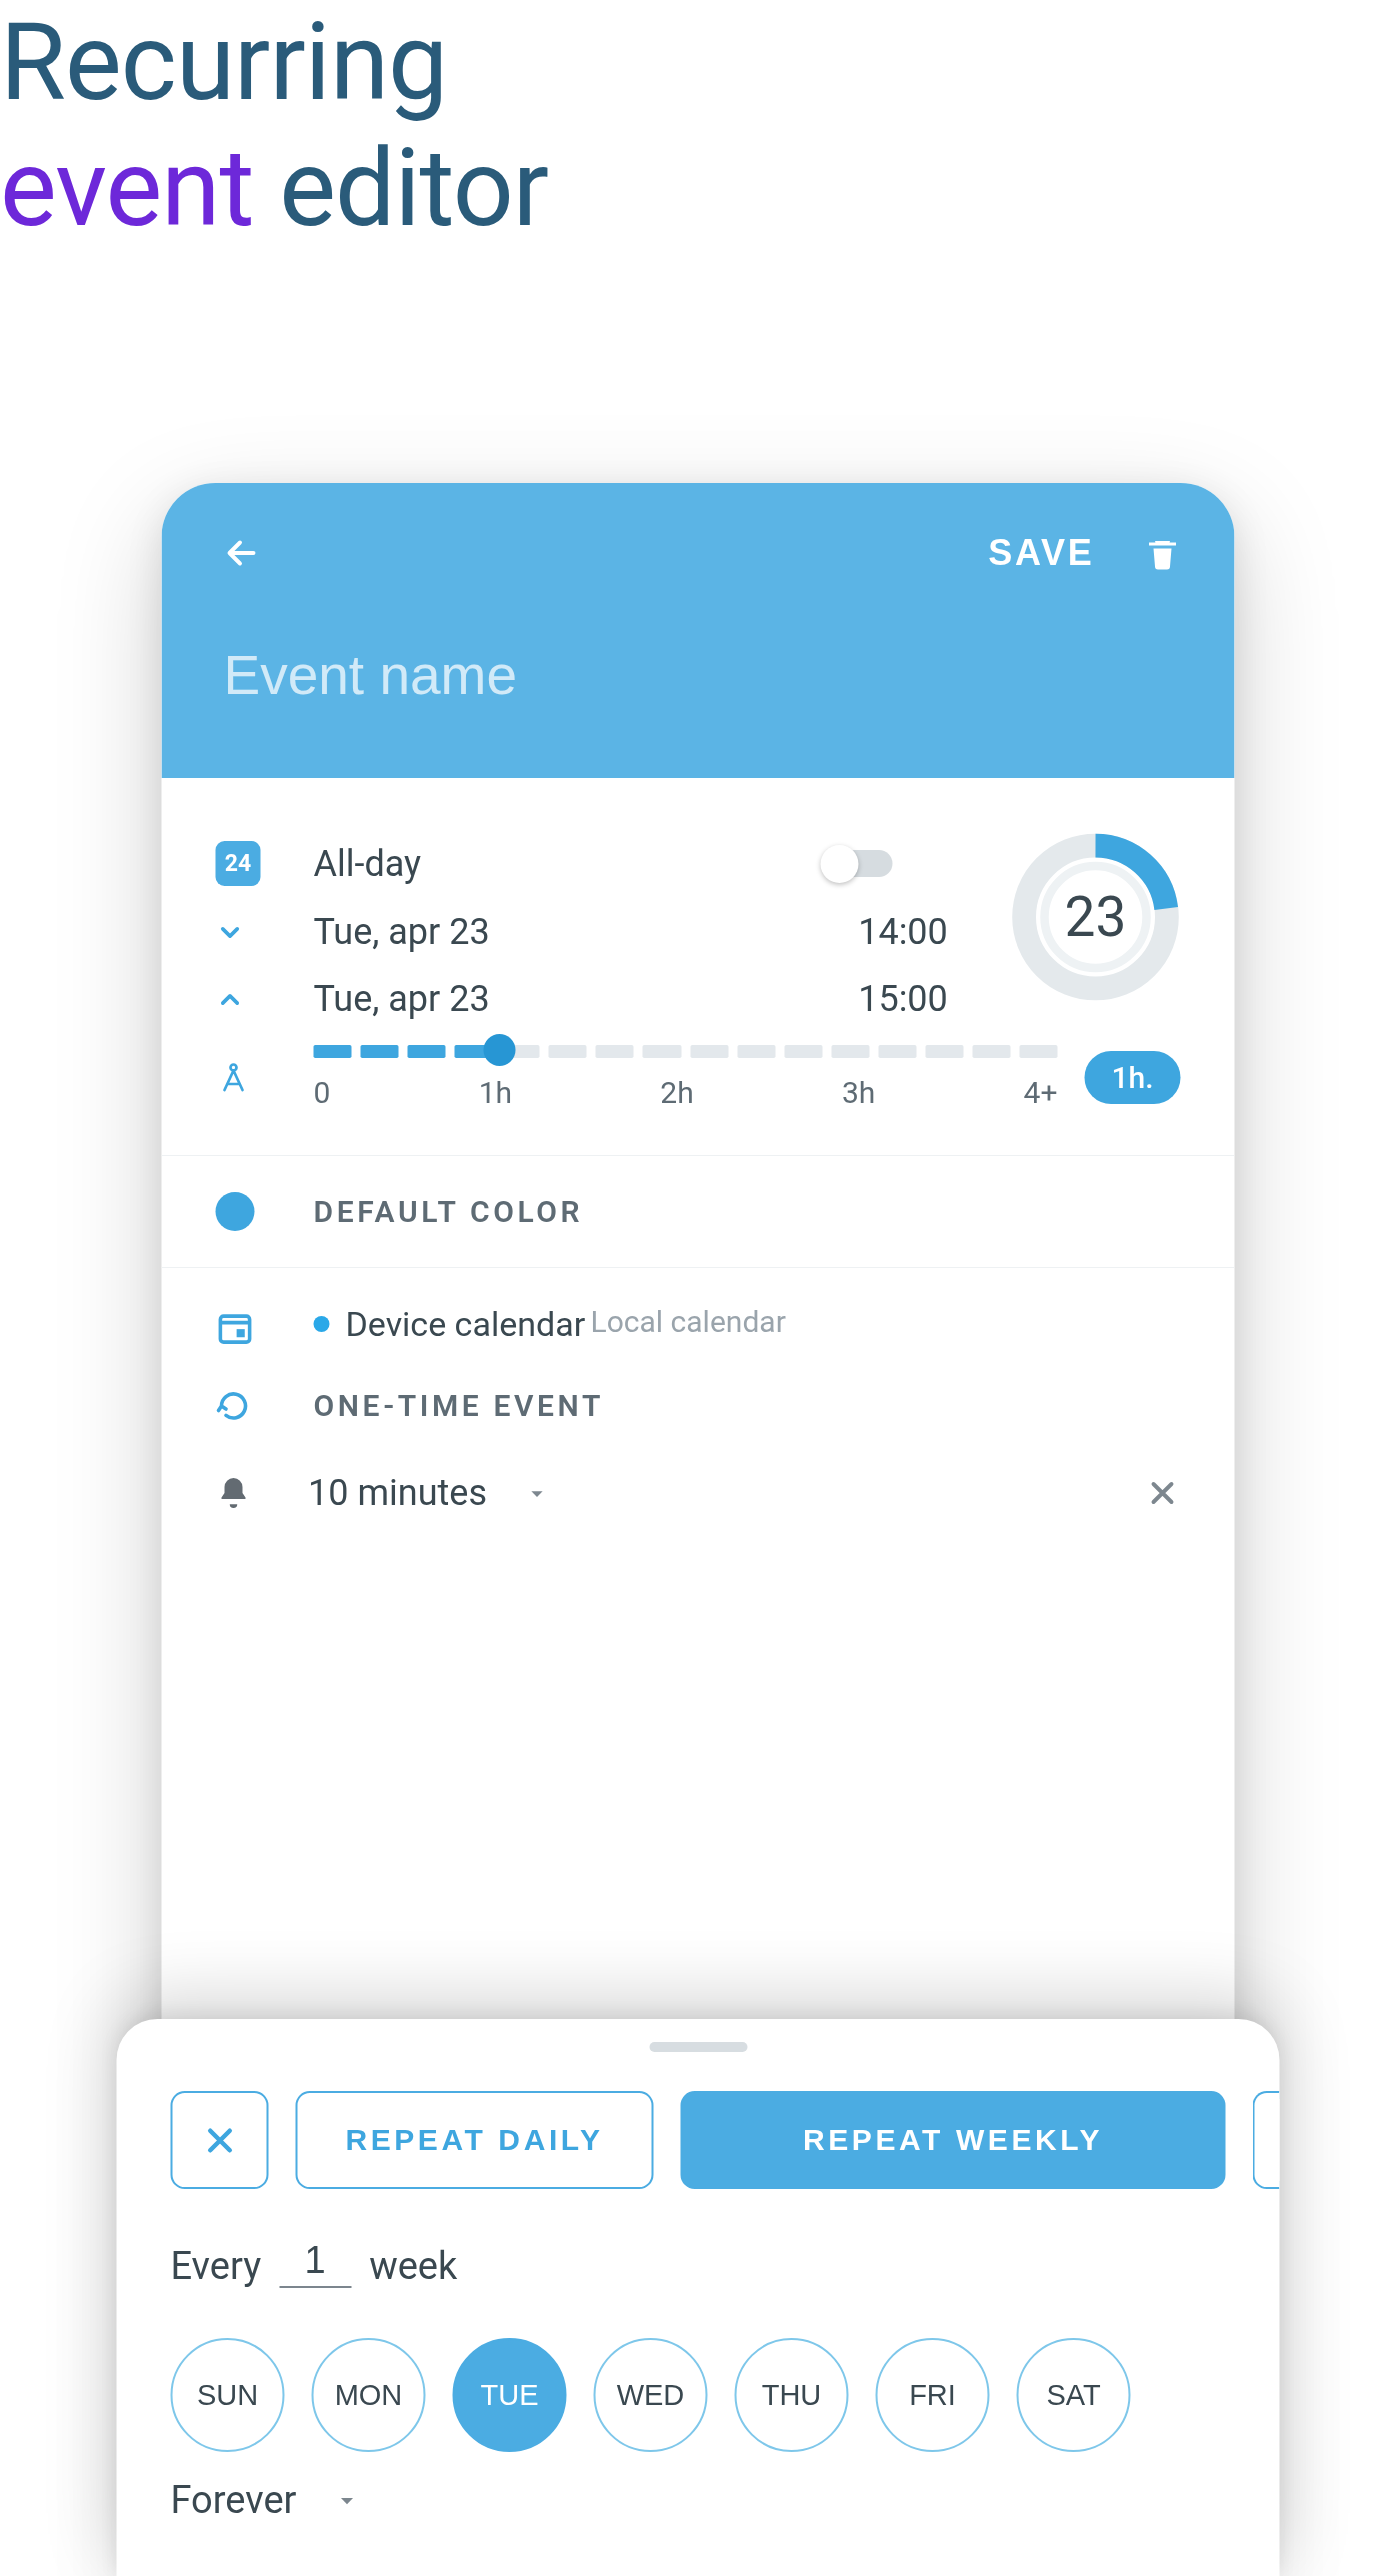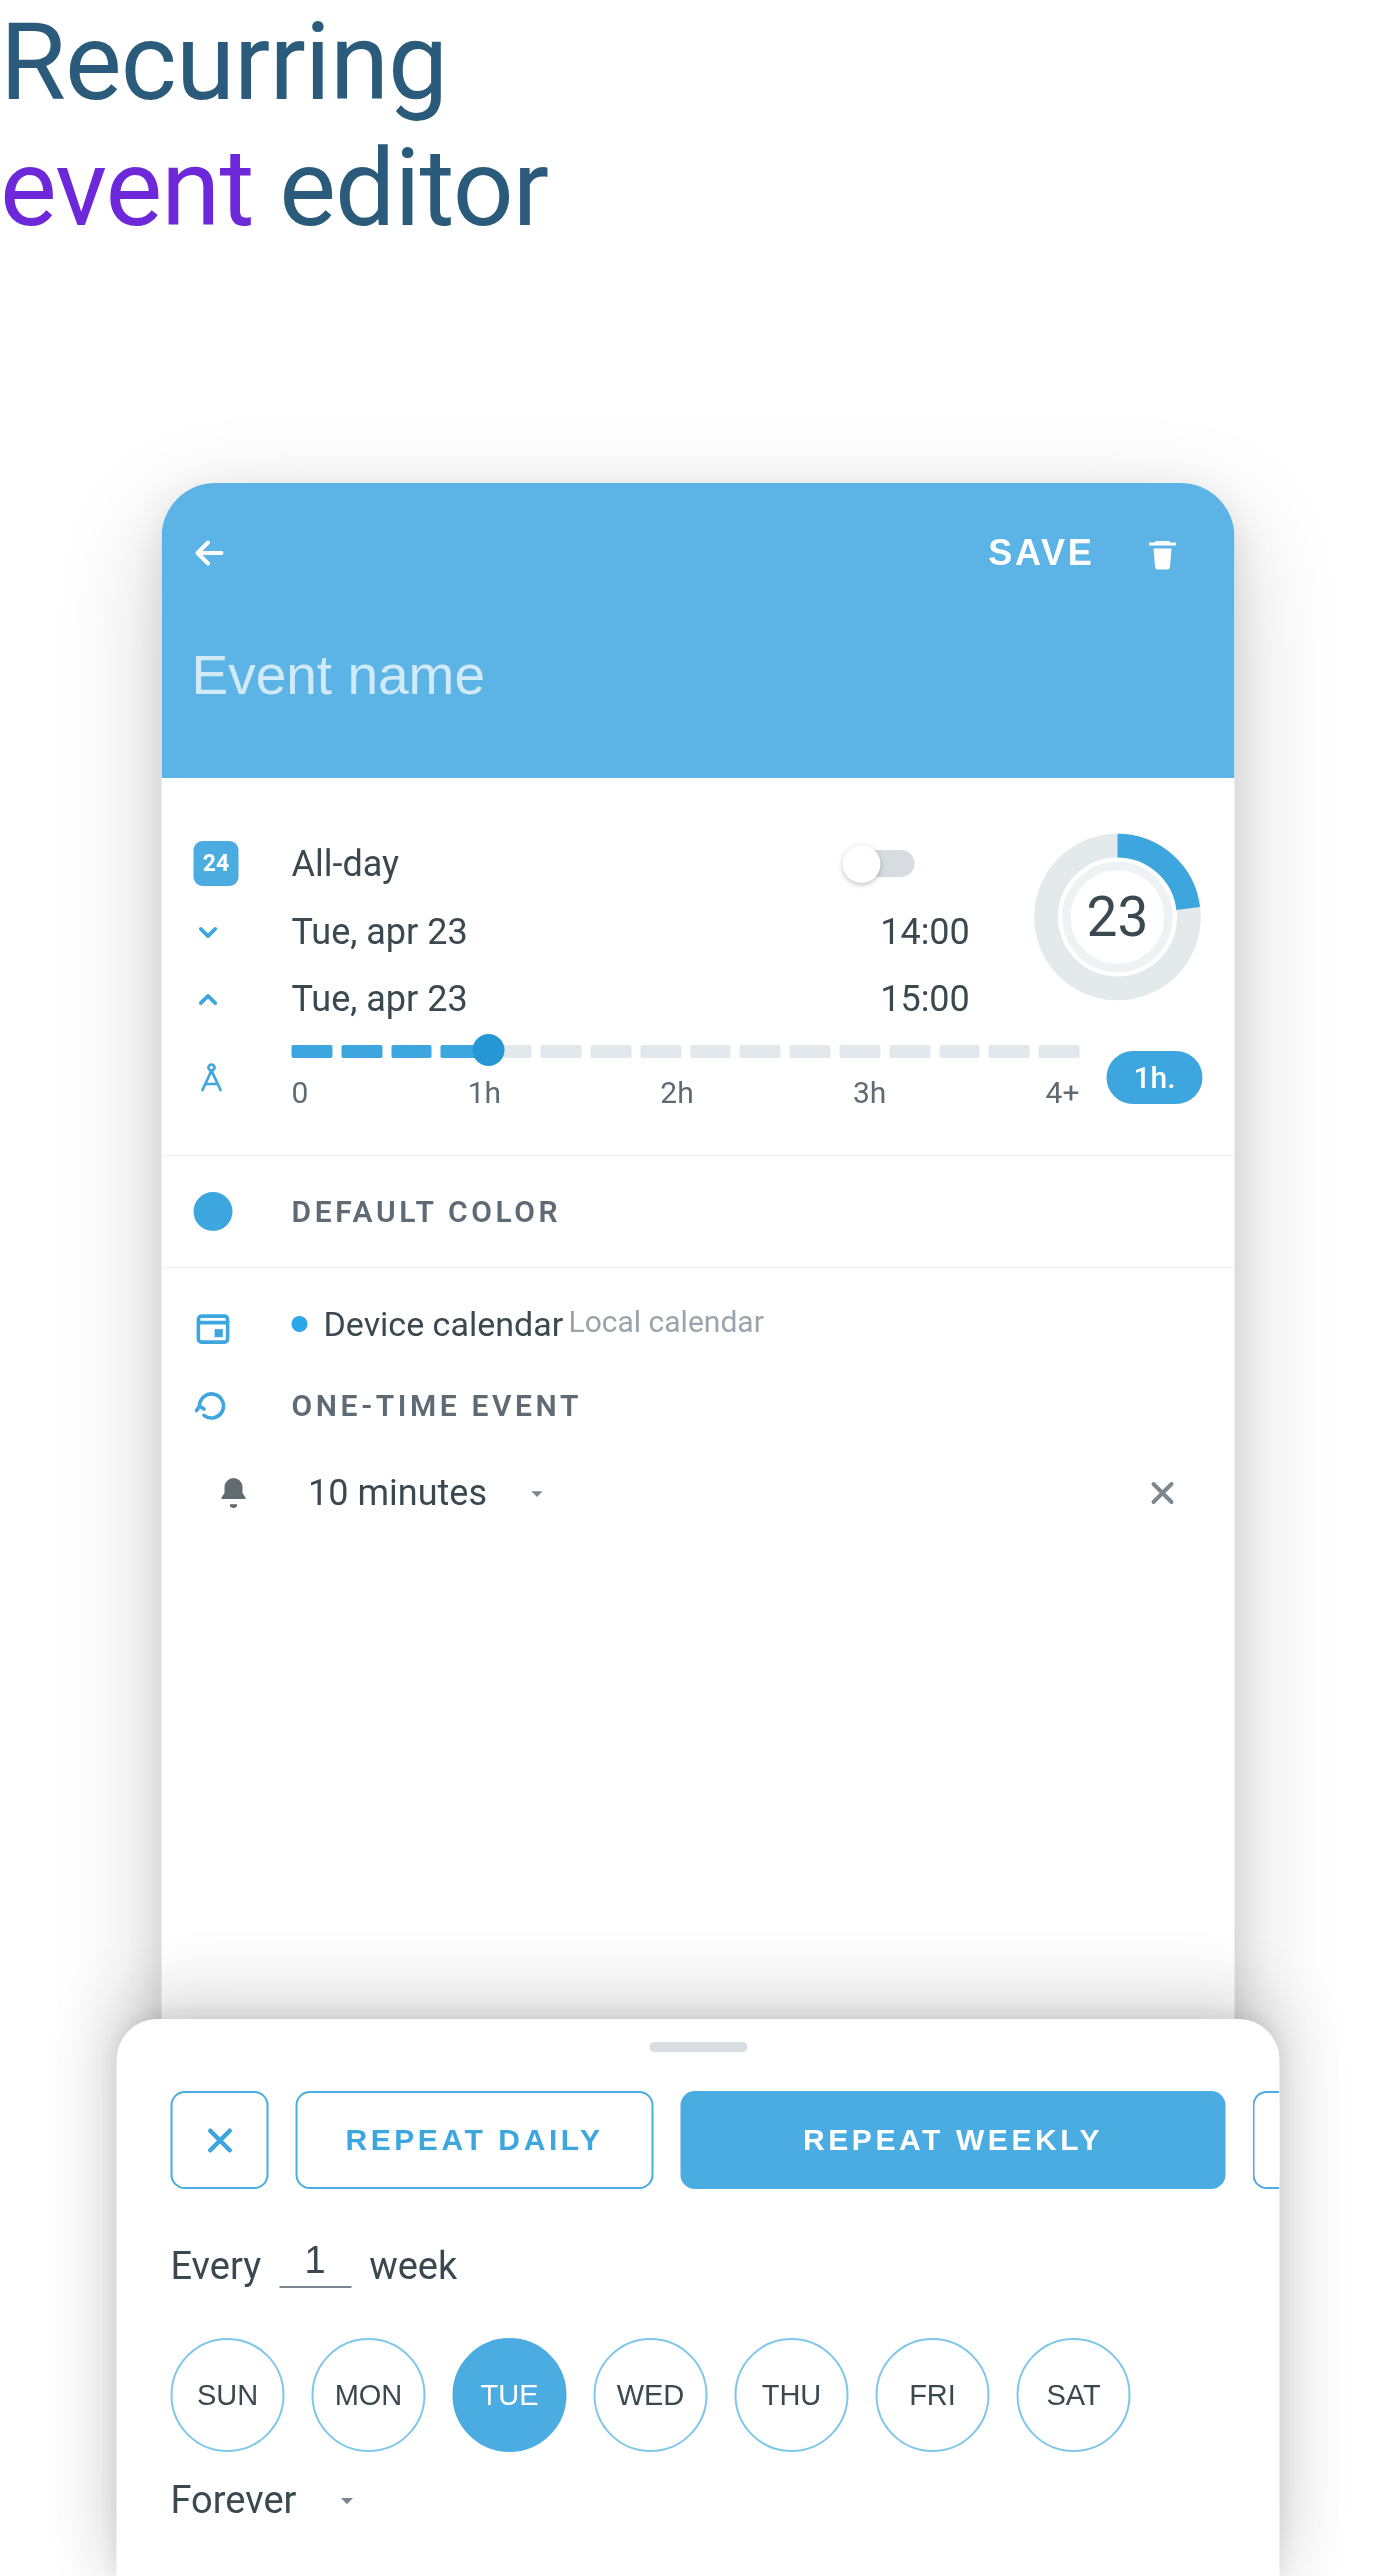--- a/index.html
+++ b/index.html
@@ -19,42 +19,42 @@
     height: 2165px;
     background: #ffffff;
     border-radius: 54px;
     box-shadow: 0 36px 107px rgba(0,0,0,0.18), 0 9px 36px rgba(0,0,0,0.10);
     overflow: hidden;
   }
 
   .header {
     background: #5bb4e5;
     height: 295px;
-    padding: 43px 54px 0 30px;
+    padding: 43px 54px 0 62px;
     color: #fff;
   }
   .header-top { display: flex; align-items: center; justify-content: space-between; height: 54px; }
   .header-actions { display: flex; align-items: center; gap: 50px; }
   .save-btn { font-size: 36px; font-weight: 700; letter-spacing: 2.7px; color: #fff; background: none; border: none; cursor: pointer; }
   .icon-btn { background: none; border: none; cursor: pointer; color: #fff; display: flex; align-items: center; justify-content: center; }
   .icon-btn svg { width: 36px; height: 36px; }
   .event-name-input {
     margin-top: 63px;
     width: 100%;
     background: transparent;
     border: none;
     font-size: 55px;
     color: #fff;
     outline: none;
   }
   .event-name-input::placeholder { color: rgba(255,255,255,0.72); }
 
   .body { padding: 0px 0px 0 0px; }
 
-  .section { padding: 36px 32px; border-bottom: 1.8px solid #eef1f3; }
+  .section { padding: 36px 54px; border-bottom: 1.8px solid #eef1f3; }
   .row { display: flex; align-items: center; }
   .icon-col { width: 98px; flex: 0 0 98px; display: flex; align-items: center; justify-content: flex-start; }
   .icon-col svg, .icon-col .glyph { color: #3ea6df; }
   .label-col { flex: 1; font-size: 36px; color: #3a4850; }
   .time-col { width: 161px; text-align: center; font-size: 36px; color: #3a4850; }
 
   .date-badge {
     width: 45px; height: 45px; border-radius: 9px; background: #4bace2;
     color: #fff; font-size: 23px; font-weight: 700; display: flex; align-items: center; justify-content: center;
   }

